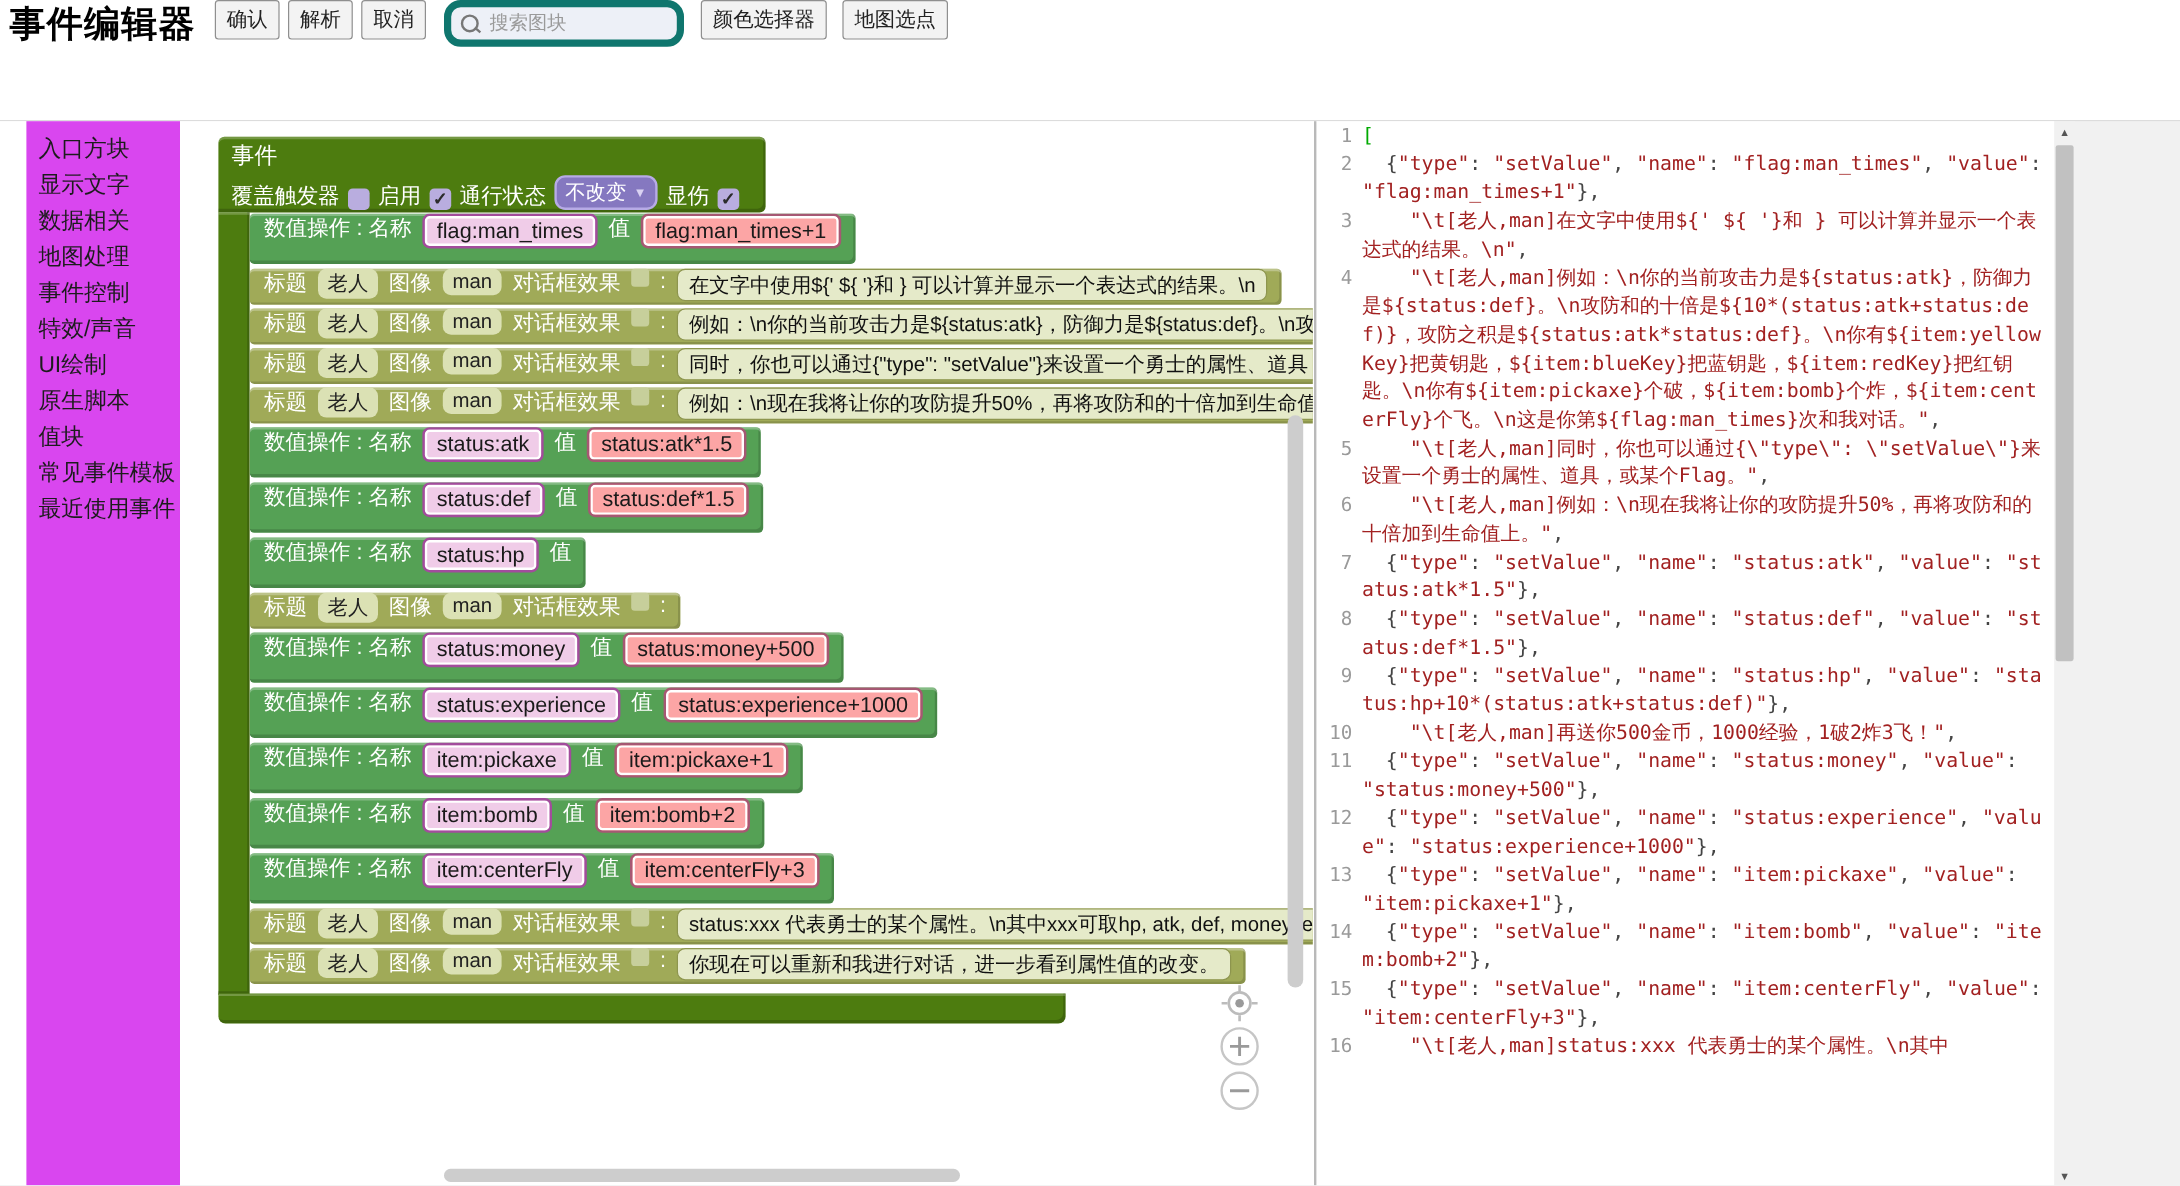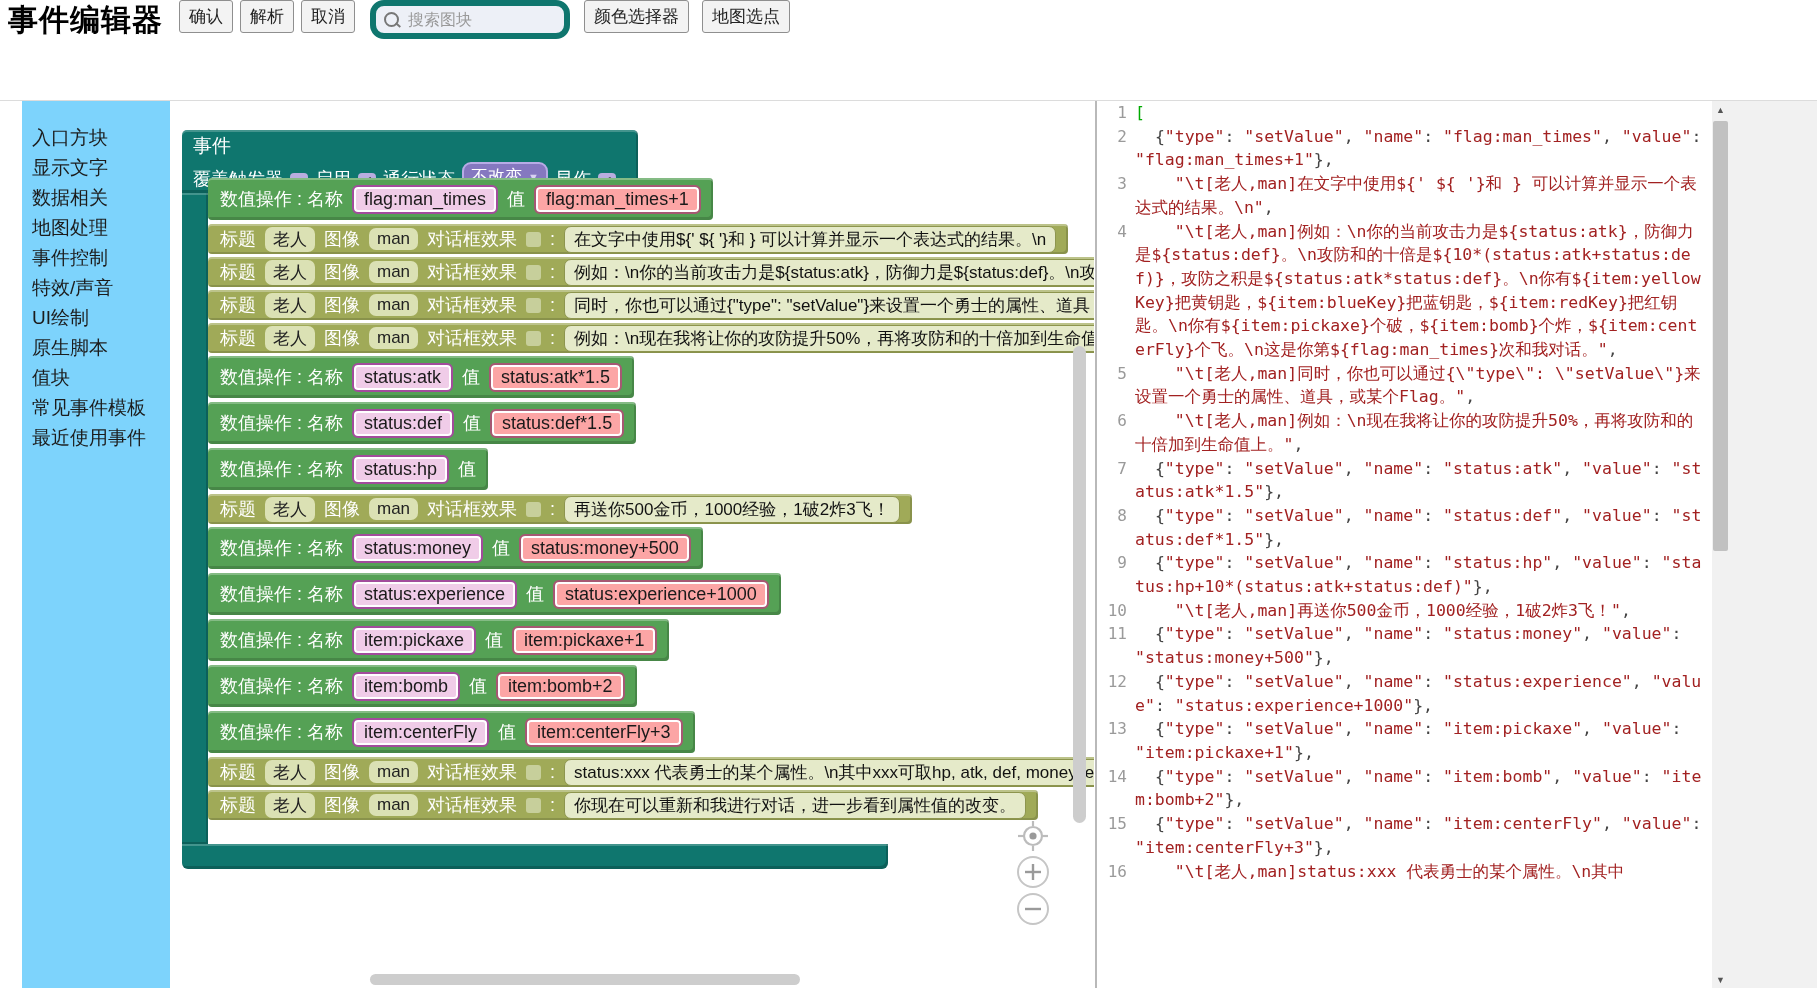--- a/index.html
+++ b/index.html
@@ -13,41 +13,41 @@
   .hbtn:first-of-type{margin-left:16px;}
   #searchwrap{margin-left:15px;display:flex;align-items:center;width:172px;height:27px;border:6px solid #0f766e;border-radius:14px;background:#edf0f7;padding:0 8px;}
   #searchicon{width:11px;height:11px;border:2px solid #777;border-radius:50%;position:relative;flex:0 0 auto;}
   #searchicon::after{content:"";position:absolute;left:9px;top:10px;width:6px;height:2px;background:#777;transform:rotate(40deg);}
   #searchinput{border:none;outline:none;background:transparent;font-size:16px;color:#333;width:120px;margin-left:7px;font-family:"Liberation Sans",sans-serif;}
   #searchinput::placeholder{color:#9a9a9a;}
   .hbtn.right1{margin-left:14px;}
 
   
   #leftstrip{position:absolute;left:0;top:101px;width:170px;height:887px;background:#fff;}
-  #sidebar{position:absolute;left:22px;top:101px;width:148px;height:887px;background:#7dd3fc;padding-top:22px;box-sizing:border-box;}
+  #sidebar{position:absolute;left:22px;top:101px;width:128px;height:887px;background:#d946ef;padding-top:9px;box-sizing:border-box;}
   .sbitem{height:30px;line-height:30px;padding-left:10px;font-size:19px;color:#1c1c1c;cursor:pointer;white-space:nowrap;}
 
   #workspace{position:absolute;left:170px;top:101px;width:925px;height:887px;background:#fff;overflow:hidden;}
 
   
-  .pblock{background:#0f766e;box-shadow:inset 0 2px 0 rgba(255,255,255,.22), inset -2px -3px 0 rgba(0,0,0,.18);margin-top:16px;}
+  .pblock{background:#4d7c0f;box-shadow:inset 0 2px 0 rgba(255,255,255,.22), inset -2px -3px 0 rgba(0,0,0,.18);}
   #eventtop{position:absolute;left:12px;top:13px;width:456px;height:63px;border-radius:5px 5px 5px 0;}
   #eventtitle{position:absolute;left:11px;top:3px;font-size:19px;color:#fff;}
   #eventfields{position:absolute;left:11px;top:32px;display:flex;align-items:flex-end;gap:7px;}
   .plabel{color:#fff;font-size:18px;white-space:nowrap;}
   .cb{width:18px;height:18px;border-radius:4px;display:inline-flex;align-items:center;justify-content:center;font-size:15px;font-weight:700;color:#2b2b2b;cursor:pointer;flex:0 0 auto;}
   .cb.purple{background:#b9addf;}
   .cb.olive{background:#c7cf9b;width:15px;height:15px;border-radius:3px;}
   .dd{background:#8578c0;border:2px solid #b7abe6;border-radius:9px;color:#fff;font-size:17px;padding:1px 7px;display:inline-flex;align-items:center;gap:6px;cursor:pointer;}
   .dd .arrow{font-size:11px;color:#d9d2f2;}
   #eventspine{position:absolute;left:12px;top:76px;width:26px;height:652px;}
   #eventfooter{position:absolute;left:12px;top:727px;width:706px;height:25px;border-radius:0 0 6px 6px;}
 
   #children{position:absolute;left:38px;top:77px;width:886px;overflow:hidden;}
-  .brow{display:flex;align-items:center;gap:9px;padding:0 12px;border-radius:4px;white-space:nowrap;width:max-content;cursor:pointer;}
+  .brow{display:flex;align-items:flex-start;gap:9px;padding:0 12px;border-radius:4px;white-space:nowrap;width:max-content;cursor:pointer;}
   .brow.green{height:42px;background:#55a155;margin-bottom:4px;box-shadow:inset 0 2px 0 rgba(255,255,255,.28), inset -2px -3px 0 rgba(0,0,0,.16);}
   .brow.olive{height:30px;background:#a0aa58;margin-bottom:3px;box-shadow:inset 0 2px 0 rgba(255,255,255,.30), inset -2px -2px 0 rgba(0,0,0,.14);}
   .blabel{color:#fff;font-size:18px;}
   .pill{padding:2px 10px;border-radius:6px;font-size:18px;color:#1a1a1a;background:#f0cce8;border:2px solid #a24c9c;box-shadow:inset 0 0 0 2px #fff;}
   .pill.value{background:#fca5a5;border-color:#a65873;}
   .opill{background:#dbe1b4;border-radius:7px;padding:1px 8px;font-size:17px;color:#222;}
   .tfield{background:#e5eac9;border:1px solid #8d954e;border-radius:7px;padding:1px 9px;font-size:17px;color:#111;white-space:nowrap;}
 
   
   .zoomctl{position:absolute;left:846px;cursor:pointer;}
@@ -182,21 +182,20 @@
           <span class="blabel">值</span>
         </div>
         <div class="brow olive">
           <span class="blabel">标题</span>
           <span class="opill">老人</span>
           <span class="blabel">图像</span>
           <span class="opill">man</span>
           <span class="blabel">对话框效果</span>
           <span class="cb olive"></span>
           <span class="blabel">:</span>
-          <span class="tfield">再送你500金币，1000经验，1破2炸3飞！</span>
         </div>
         <div class="brow green">
           <span class="blabel">数值操作 : 名称</span>
           <span class="pill">status:money</span>
           <span class="blabel">值</span>
           <span class="pill value">status:money+500</span>
         </div>
         <div class="brow green">
           <span class="blabel">数值操作 : 名称</span>
           <span class="pill">status:experience</span>

